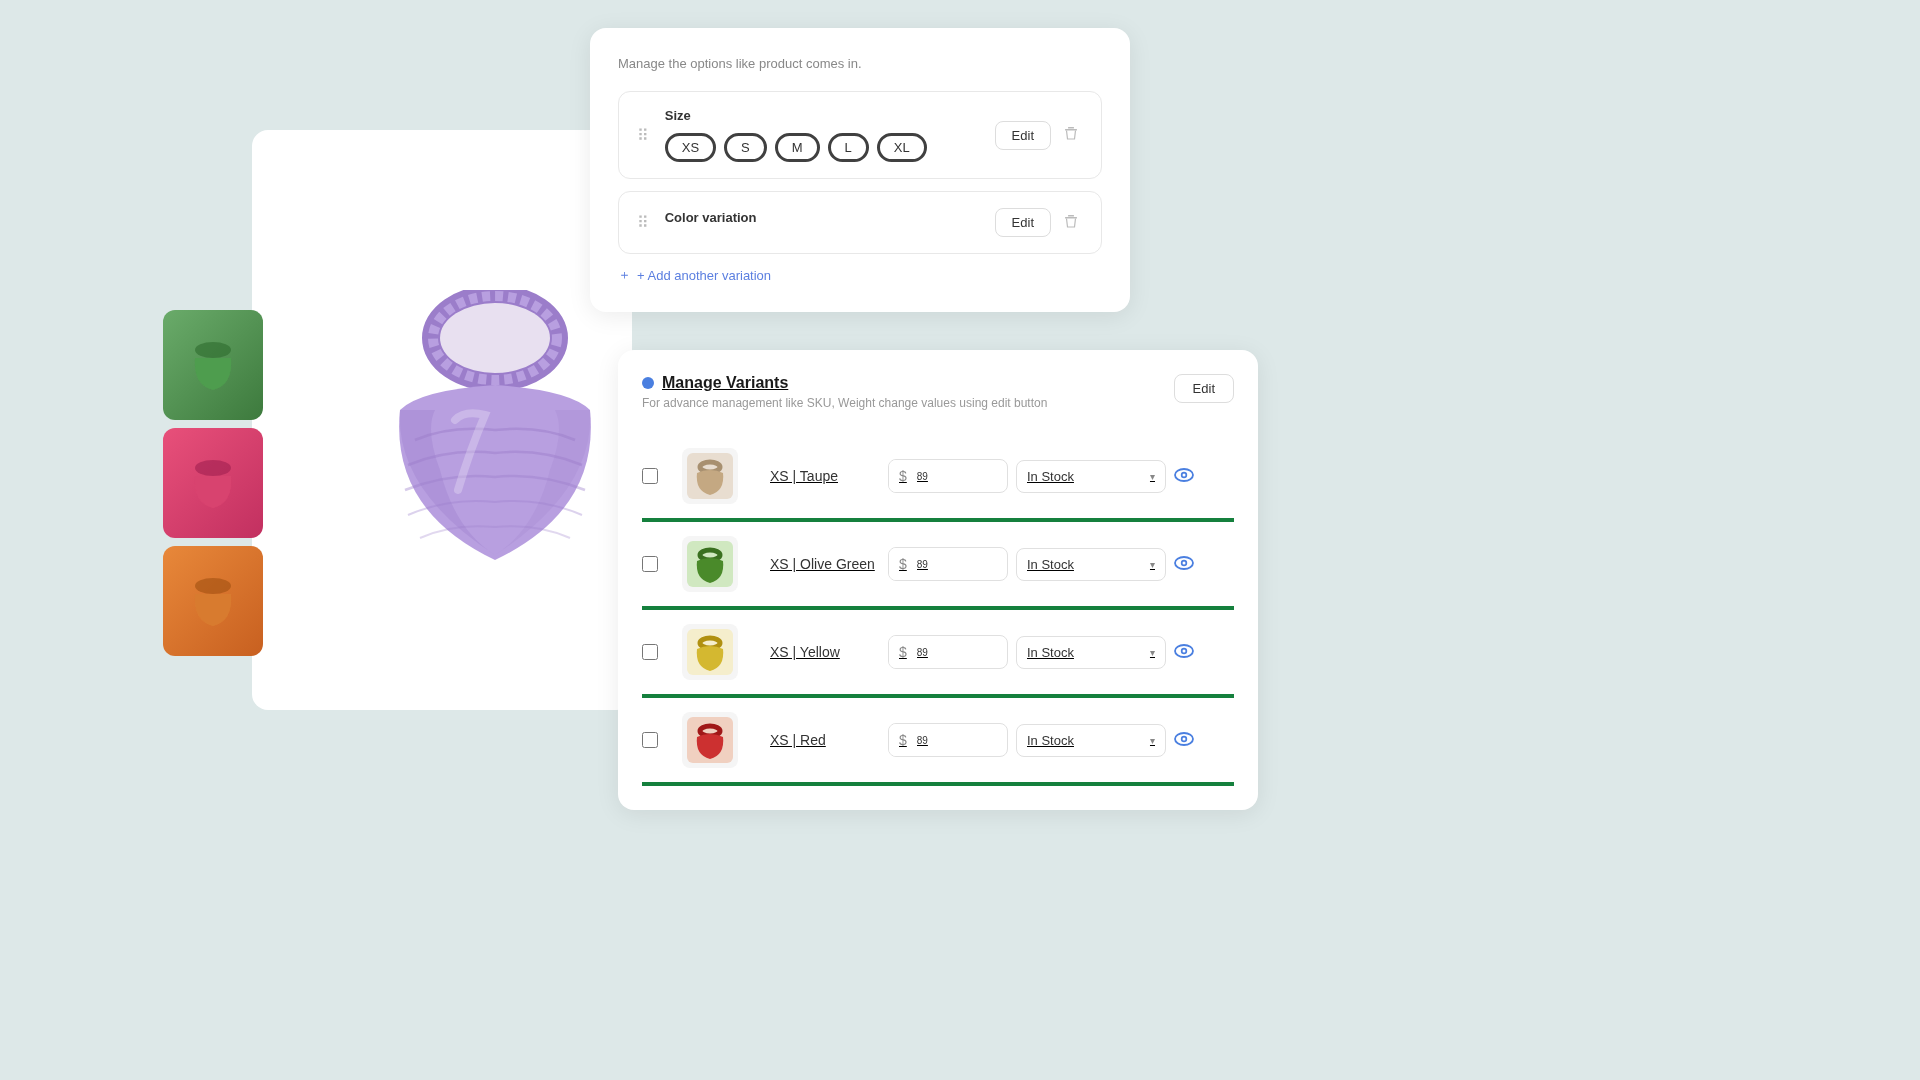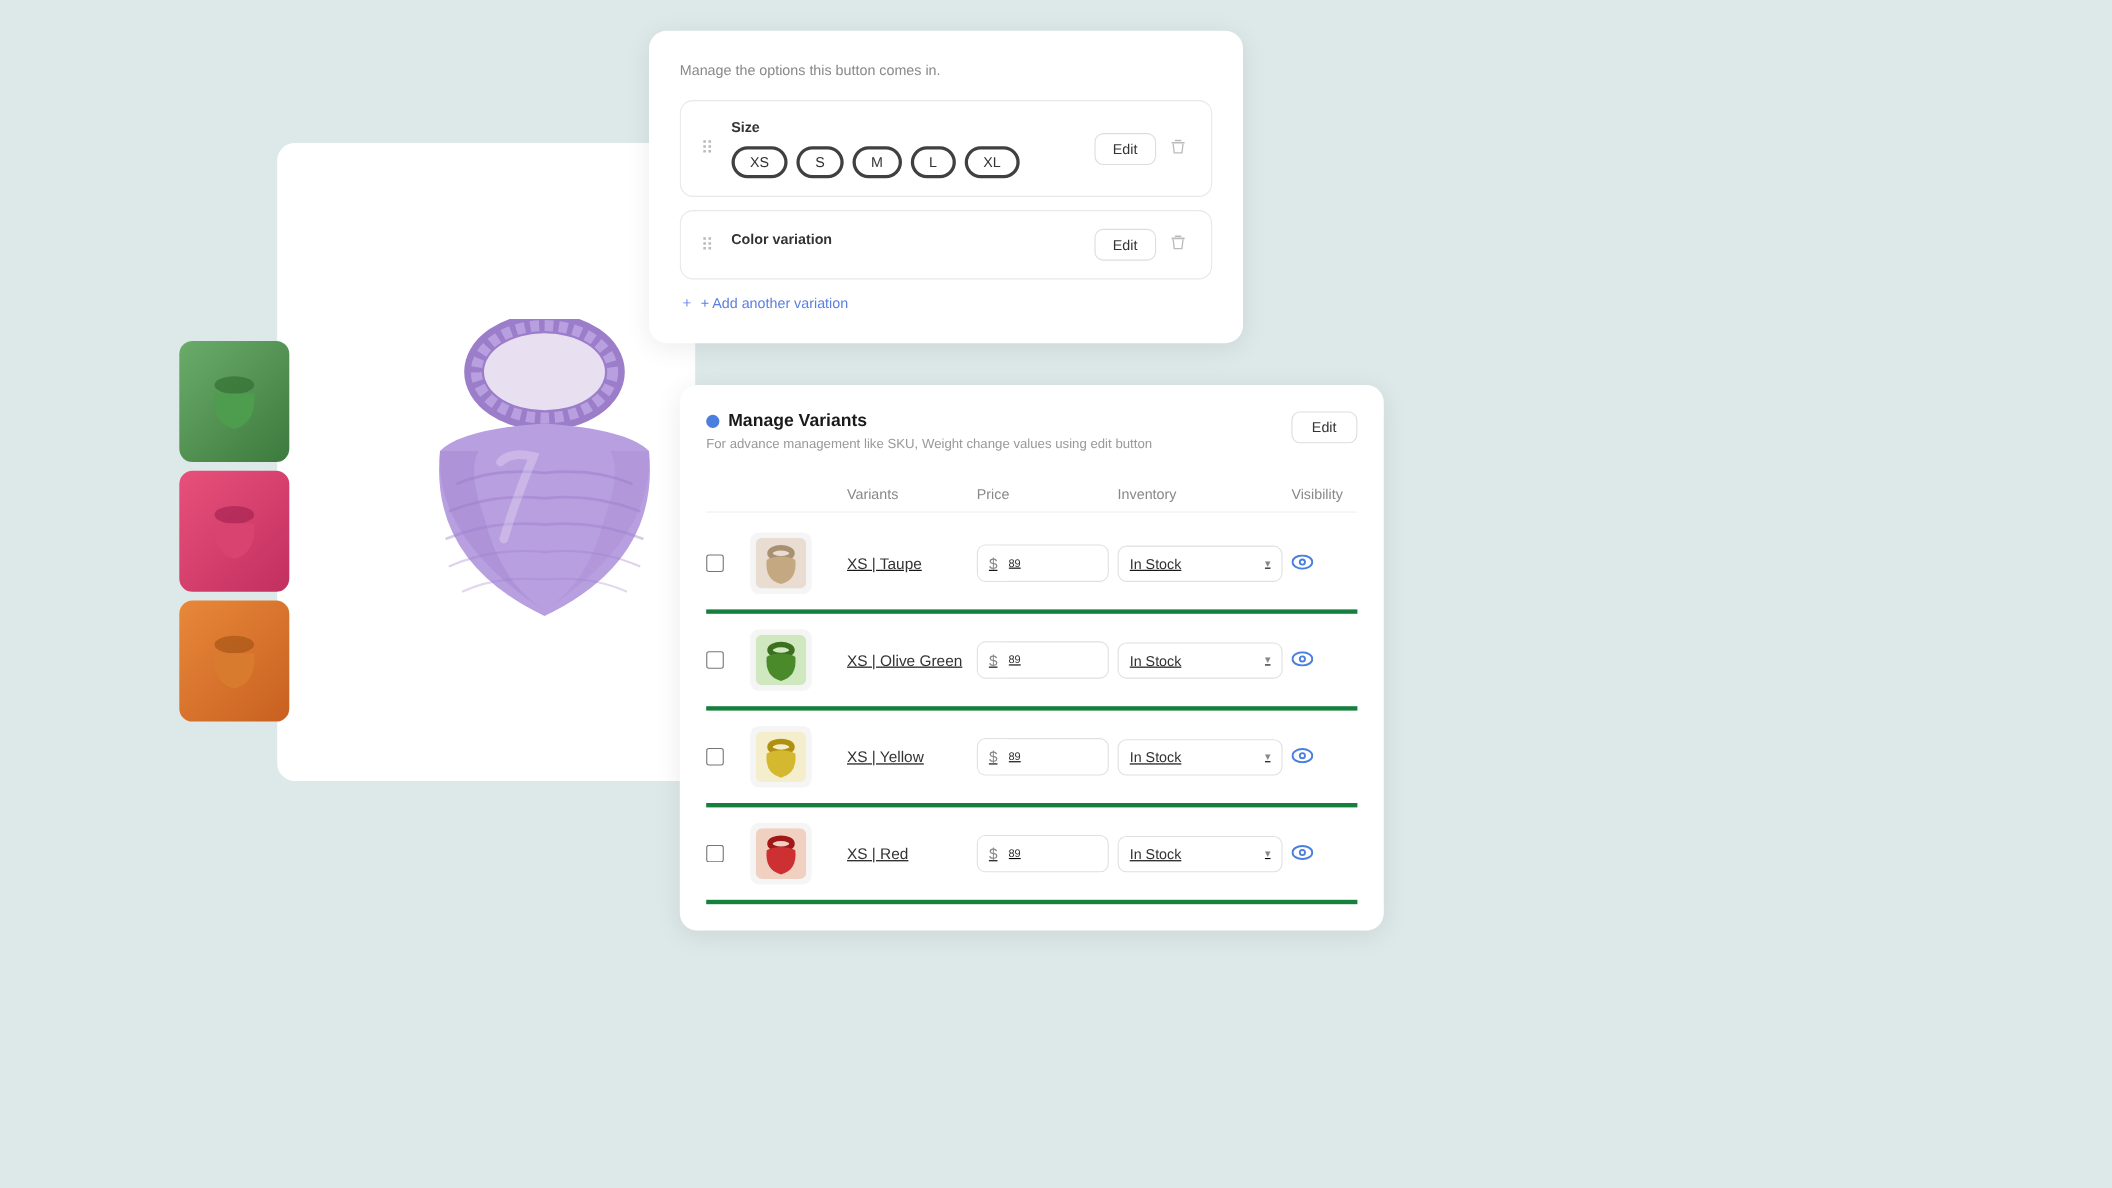--- a/index.html
+++ b/index.html
@@ -204,20 +204,21 @@
       display: flex;
       justify-content: space-between;
       align-items: flex-start;
       margin-bottom: 6px;
     }
 
     .variants-title-row {
       display: flex;
       align-items: center;
       gap: 8px;
+      text-decoration: underline;
     }
 
     .blue-dot {
       width: 12px;
       height: 12px;
       border-radius: 50%;
       background: #4a7fe0;
     }
 
     .variants-title {
@@ -395,21 +396,21 @@
     <path d="M38 175 Q80 158 125 163 Q170 158 212 175" stroke="#9b7dca" stroke-width="2.5" fill="none" opacity="0.45"></path>
     <path d="M35 200 Q80 182 125 187 Q170 182 215 200" stroke="#9b7dca" stroke-width="2.5" fill="none" opacity="0.4"></path>
     <path d="M38 225 Q80 207 125 212 Q170 207 212 225" stroke="#9b7dca" stroke-width="2" fill="none" opacity="0.35"></path>
     <path d="M50 248 Q83 233 125 237 Q167 233 200 248" stroke="#9b7dca" stroke-width="2" fill="none" opacity="0.3"></path>
 
     <path d="M85 130 Q95 120 115 125 Q100 160 88 200" stroke="white" stroke-width="8" fill="none" opacity="0.25" stroke-linecap="round"></path>
   </svg>
 </div>
 
 <div class="product-options-panel">
-  <div class="panel-subtitle">Manage the options this button comes in.</div>
+  <div class="panel-subtitle">Manage the options like product comes in.</div>
 
   <div class="option-row">
     <span class="drag-handle">⠿</span>
     <div class="option-content">
       <div class="option-label">Size</div>
       <div class="option-tags">
         <span class="size-tag">XS</span>
         <span class="size-tag">S</span>
         <span class="size-tag">M</span>
         <span class="size-tag">L</span>
@@ -456,28 +457,20 @@
     <div>
       <div class="variants-title-row">
         <span class="blue-dot"></span>
         <span class="variants-title">Manage Variants</span>
       </div>
       <div class="variants-subtitle" style="margin-top:4px;">For advance management like SKU, Weight change values using edit button</div>
     </div>
     <button class="variants-edit-btn">Edit</button>
   </div>
 
-  <div class="variants-table-header">
-    <div class="table-col-header"></div>
-    <div class="table-col-header"></div>
-    <div class="table-col-header">Variants</div>
-    <div class="table-col-header">Price</div>
-    <div class="table-col-header">Inventory</div>
-    <div class="table-col-header">Visibility</div>
-  </div>
 
   <div class="variant-row">
     <input type="checkbox" class="variant-checkbox" style="">
     <div class="variant-thumb">
       <svg width="46" height="46" viewBox="0 0 46 46" fill="none">
         <rect width="46" height="46" rx="6" fill="#e8ddd0"></rect>
         <ellipse cx="23" cy="14" rx="10" ry="5" fill="none" stroke="#a89070" stroke-width="5"></ellipse>
         <path d="M10 20 Q8 38 23 42 Q38 38 36 20 Q30 17 23 17 Q16 17 10 20Z" fill="#c4a882"></path>
       </svg>
     </div>

